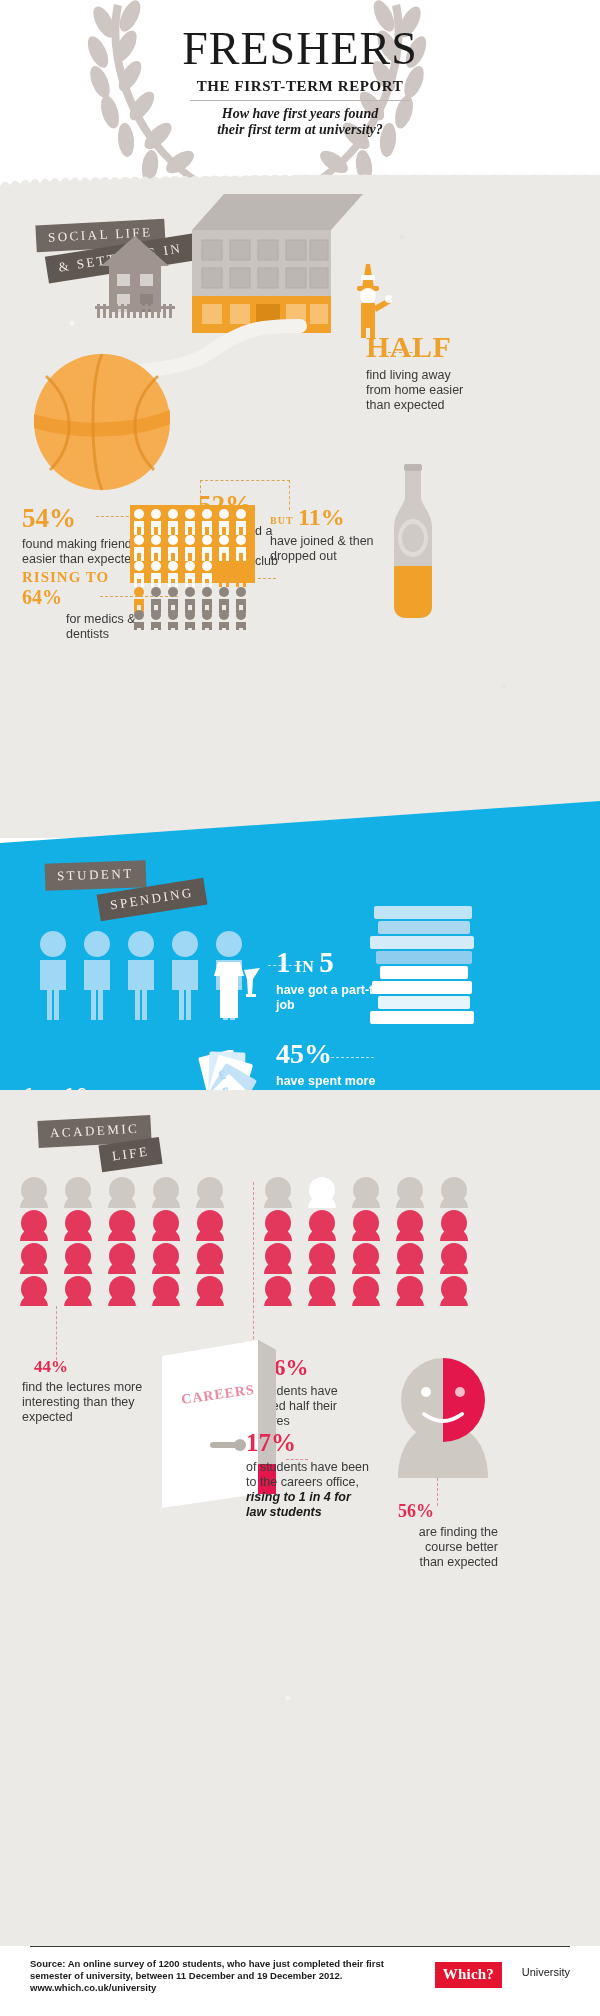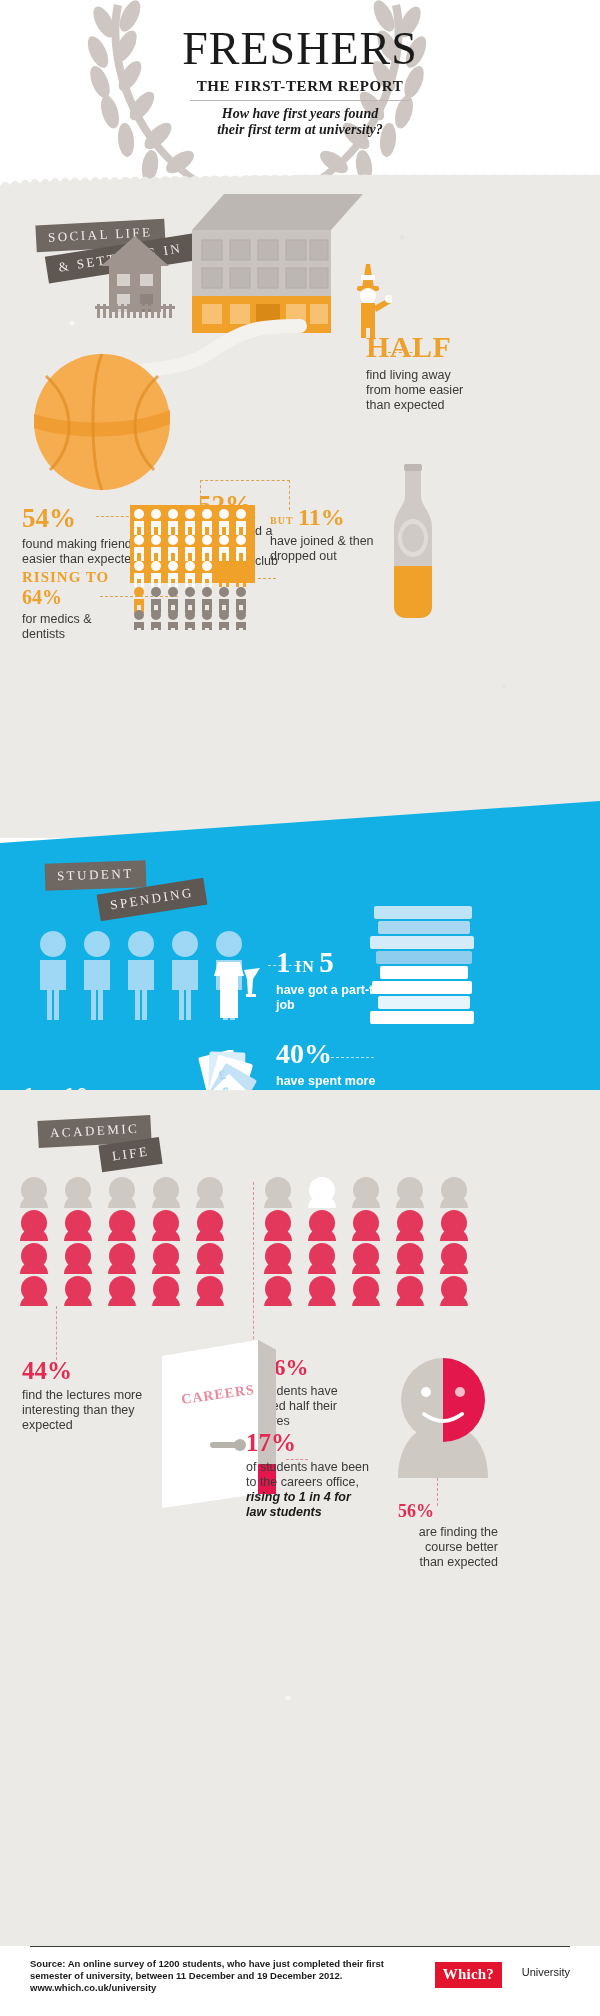--- a/index.html
+++ b/index.html
@@ -272,21 +272,21 @@
 
   <div class="stat" style="left:22px;top:505px;width:130px;">
     <div class="big orange" style="font-size:27px;">54%</div>
     <div class="desc" style="margin-top:5px;width:120px;">found making friends easier than expected</div>
   </div>
   <div class="dotline h" style="left:96px;top:516px;width:82px;"></div>
 
   <div class="stat" style="left:22px;top:570px;width:130px;">
     <div class="big orange" style="font-size:15px;letter-spacing:1px;">RISING TO</div>
     <div class="big orange" style="font-size:20px;margin-top:2px;">64%</div>
-    <div class="desc" style="margin-top:5px;width:100px;">for medics &amp; dentists</div>
+    <div class="desc" style="margin-top:5px;width:100px;margin-left:44px;">for medics &amp; dentists</div>
   </div>
   <div class="dotline h" style="left:100px;top:596px;width:78px;"></div>
 
   <svg style="position:absolute;left:130px;top:505px;width:140px;height:125px;" viewBox="0 0 140 125">
     <rect x="0" y="0" width="125" height="78" fill="#f0a12a"></rect>
     <g id="pp"></g>
     <g fill="#fdfcfa">
       <g>
         <g transform="translate(2,3)">
             <circle cx="7" cy="6" r="5"></circle>
@@ -504,21 +504,21 @@
     <rect x="8" y="45" width="96" height="13" rx="2" fill="#8fcdee"></rect>
     <rect x="12" y="60" width="88" height="13" rx="2" fill="#ffffff"></rect>
     <rect x="4" y="75" width="100" height="13" rx="2" fill="#ffffff"></rect>
     <rect x="10" y="90" width="92" height="13" rx="2" fill="#e6f4fc"></rect>
     <rect x="2" y="105" width="104" height="13" rx="2" fill="#ffffff"></rect>
   </svg>
 
   <div class="dotline w h" style="left:326px;top:1057px;width:48px;"></div>
 
   <div class="stat" style="left:276px;top:1040px;width:150px;">
-    <div class="big white" style="font-size:28px;">40%</div>
+    <div class="big white" style="font-size:28px;">45%</div>
     <div class="desc white" style="margin-top:6px;width:105px;">have spent more than expected on extras for their course</div>
   </div>
 
   <svg style="position:absolute;left:148px;top:1050px;width:160px;height:130px;" viewBox="0 0 160 130">
     <g>
       <rect x="60" y="2" width="36" height="86" rx="2" fill="#ffffff" transform="rotate(-14 78 45)"></rect>
       <rect x="60" y="2" width="36" height="86" rx="2" fill="#d9edfa" transform="rotate(2 78 45)"></rect>
       <rect x="58" y="8" width="36" height="86" rx="2" fill="#ffffff" transform="rotate(16 76 51)"></rect>
       <rect x="54" y="16" width="36" height="86" rx="2" fill="#c3e2f6" transform="rotate(30 72 59)"></rect>
       <rect x="46" y="24" width="36" height="86" rx="2" fill="#ffffff" transform="rotate(44 64 67)"></rect>
@@ -755,21 +755,21 @@
           <path d="M2 32 c0 -8 7 -13 14 -13 c7 0 14 5 14 13 z"></path>
         </g>
     </g>
   </svg>
 
   <div class="dotline r v" style="left:56px;top:1306px;height:54px;"></div>
   <div class="dotline r v" style="left:253px;top:1182px;height:118px;"></div>
   <div class="dotline r v" style="left:253px;top:1300px;height:60px;"></div>
 
   <div class="stat" style="left:22px;top:1358px;width:160px;">
-    <div class="big red" style="font-size:25px;">44%</div>
+    <div class="big red" style="font-size:17px;margin-left:12px;">44%</div>
     <div class="desc" style="margin-top:5px;width:140px;">find the lectures more interesting than they expected</div>
   </div>
 
   <div class="stat" style="left:246px;top:1356px;width:130px;">
     <div>
       <span class="but red">BUT</span>
       <span class="big red" style="font-size:23px;">6%</span>
     </div>
     <div class="desc" style="margin-top:5px;width:115px;">of students have missed half their lectures</div>
   </div>

